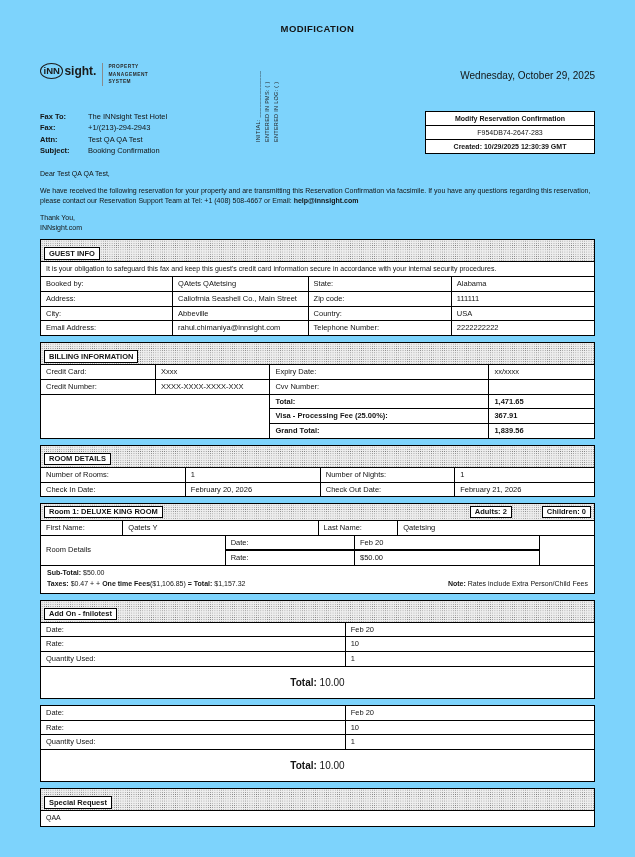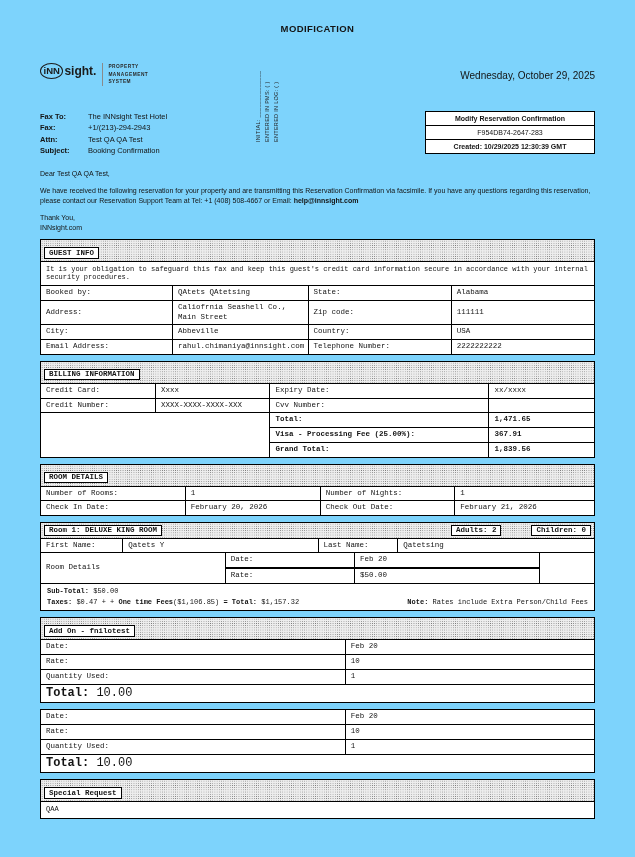--- a/index.html
+++ b/index.html
@@ -39,21 +39,21 @@
   .conf-box > div { padding:3px 2px; border-bottom:1px solid #000; }
   .conf-box > div:last-child { border-bottom:none; }
   .conf-bold { font-weight:700; }
 
   .letter { position:absolute; top:169px; left:40px; width:556px; font-size:7px; line-height:1.42; }
   .letter p { margin:0 0 7px 0; }
   .letter .sig { line-height:1.45; }
 
   
   .flow { position:absolute; top:239px; left:0; width:635px; }
-  .section { margin:0 40px 6px 40px; border:1.5px solid #000; background:#fff;font-family:Liberation Mono, monospace; }
+  .section { margin:0 40px 6px 40px; border:1.5px solid #000; background:#fff; }
   .section > * + * { border-top:1px solid #000; }
 
   .hatch {
     background-color:#ededed;
     background-image: radial-gradient(circle, #6f6f6f 0.5px, rgba(0,0,0,0) 0.58px);
     background-size: 2.2px 2.2px;
   }
   .sec-head { padding:1.5px 3px; min-height:13px; }
   .sec-label { display:inline-block; border:1px solid #000; background:#fff;
                padding:0.5px 4px 1px 4px; font-weight:700; font-size:7.5px; }
@@ -74,21 +74,21 @@
 
   .thick-bottom { border-bottom:2.5px solid #000; }
 
   .room-head { display:flex; align-items:flex-start; padding:1.5px 3px; min-height:13px; }
   .room-head .grow { flex:1; }
   .room-head .gap { width:30px; }
 
   .subtotal { position:relative; padding:2px 6px 3px 6px; font-size:7px; line-height:1.55; }
   .subtotal .note { position:absolute; right:6px; bottom:3px; }
 
-  .total-cell { text-align:left; font-size:12px; padding:1px 5px; }
+  .total-cell { text-align:center; font-size:10px; padding:9px 5px; }
 
   .special-val { padding:3px 5px 5px 5px; font-size:7px; }
 
   .footer-band { margin:10px 40px 0 40px; border:1.5px solid #000; }
   .footer-band .sec-head { text-align:center; }
 </style>
 </head>
 <body>
 
 <div class="page">

